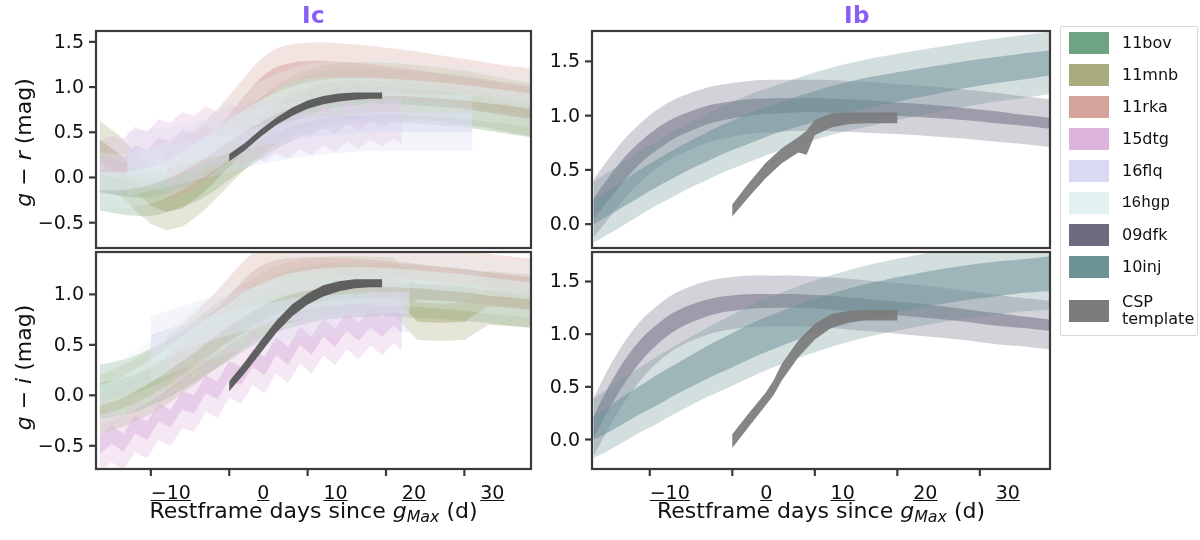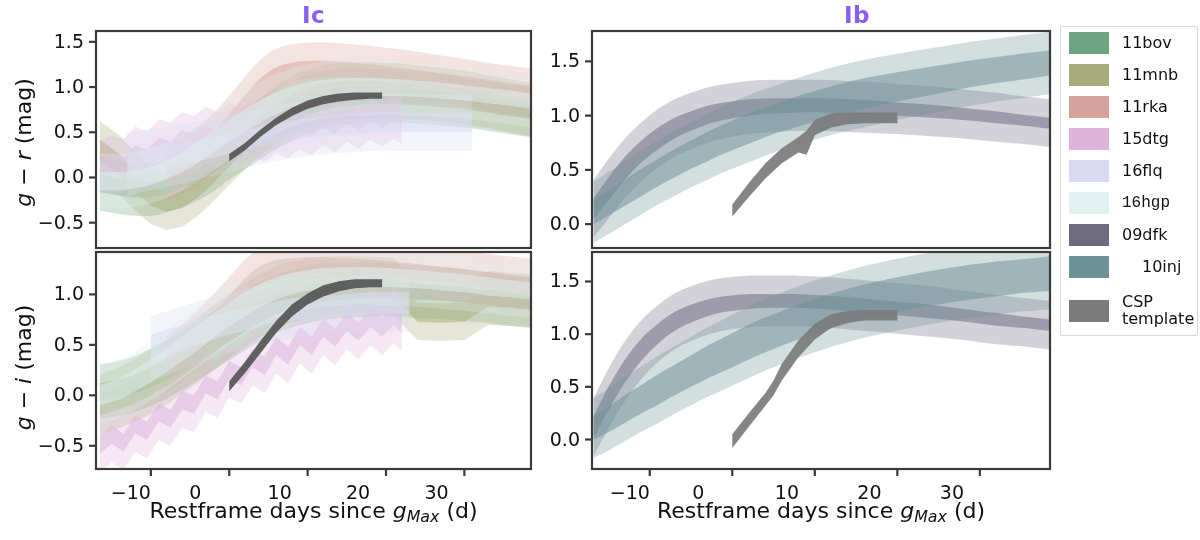--- a/index.html
+++ b/index.html
@@ -24,21 +24,21 @@
   .ylabel{
     transform-origin:center center;
     white-space:nowrap;
   }
   .tick-text{
     position:absolute;
     font-size:19px;color:#111;
     white-space:nowrap;
   }
   .tick-y{text-align:right;}
-  .tick-x{text-align:left;}
+  .tick-x{text-align:right;text-decoration:underline;}
   .it{font-style:italic;}
   .sub{font-size:0.72em;font-style:italic;vertical-align:-0.25em;}
   svg{display:block;}
   #legend-box{
     position:absolute;
     background:#ffffff;
     border:1px solid #d8d8d8;
     border-radius:2px;
     box-sizing:border-box;
   }
@@ -204,21 +204,21 @@
         <div class="legend-label">16flq</div>
       </div>
       <div class="legend-row" style="height: 32px; font-family: Liberation Mono, monospace;">
         <div class="legend-swatch" style="background: rgb(225, 240, 240);"></div>
         <div class="legend-label">16hgp</div>
       </div>
       <div class="legend-row" style="height: 32px;">
         <div class="legend-swatch" style="background: rgb(110, 107, 128);"></div>
         <div class="legend-label">09dfk</div>
       </div>
-      <div class="legend-row" style="height: 32px; gap: 20px;">
+      <div class="legend-row" style="height: 32px;">
         <div class="legend-swatch" style="background: rgb(109, 146, 150);"></div>
         <div class="legend-label">10inj</div>
       </div>
       <div class="legend-row" style="height: 56px;">
         <div class="legend-swatch" style="background: rgb(123, 123, 123);"></div>
         <div class="legend-label">CSP<br>template</div>
       </div>
     </div>
 
 <div class="tick-text tick-y" style="left: 6px; top: 29.85px; width: 78px;">1.5</div>

